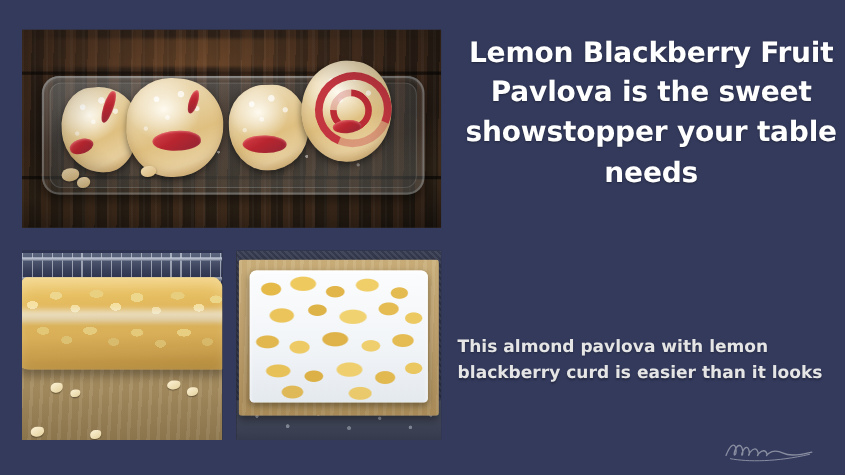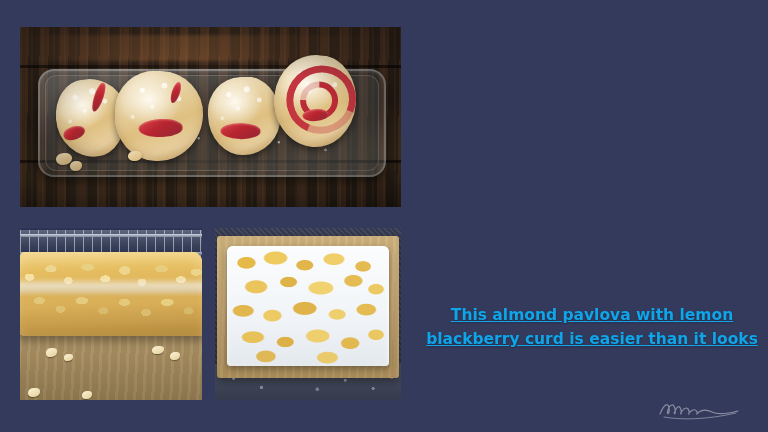--- a/index.html
+++ b/index.html
@@ -306,27 +306,25 @@
     color: #ffffff;
     font-size: 25.5px;
     font-weight: 700;
     line-height: 1.42;
     letter-spacing: -0.2px;
     text-shadow: 0 1px 2px rgba(0,0,0,0.35);
   }
   #subline {
     position: absolute;
     left: 0; top: 303px; width: 100%;
-    text-align: center;
-    color: #0ea5e9;
+    color: #e5e5e5;
     font-size: 15.5px;
     font-weight: 700;
     line-height: 1.58;
     text-shadow: 0 1px 2px rgba(0,0,0,0.3);
-    text-decoration: underline;
   }
   #watermark {
     position: absolute;
     right: 18px; bottom: 10px;
     width: 96px; height: 28px;
     opacity: 0.42;
   }
 </style>
 </head>
 <body>
@@ -396,20 +394,21 @@
   <div class="photo" id="photo-sheet">
     <div class="layer" id="sheet-counter"></div>
     <div id="sheet-granite"></div>
     <div id="sheet-parchment"></div>
     <div id="sheet-meringue">
       <div id="sheet-curd"></div>
     </div>
   </div>
 
   <div id="text-col">
+    <div id="headline">Lemon Blackberry Fruit Pavlova is the sweet showstopper your table needs</div>
     <div id="subline">This almond pavlova with lemon blackberry curd is easier than it looks</div>
 
     <svg id="watermark" viewBox="0 0 96 28">
       <path d="M6 20 C10 10, 14 8, 15 14 C16 20, 12 22, 14 16 C16 10, 20 9, 21 15 C22 21, 19 21, 21 17
                C23 12, 26 11, 27 16 C28 21, 25 21, 28 17 C31 13, 34 13, 35 17 C36 21, 33 21, 36 18
                C39 15, 42 15, 43 18 C44 21, 41 21, 45 18 C49 15, 54 16, 58 18 C64 21, 72 20, 84 17" fill="none" stroke="#ffffff" stroke-width="1.2" stroke-linecap="round"></path>
       <path d="M10 23 C26 26, 52 26, 82 19" fill="none" stroke="#ffffff" stroke-width="0.9" stroke-linecap="round"></path>
     </svg>
   </div>
 

